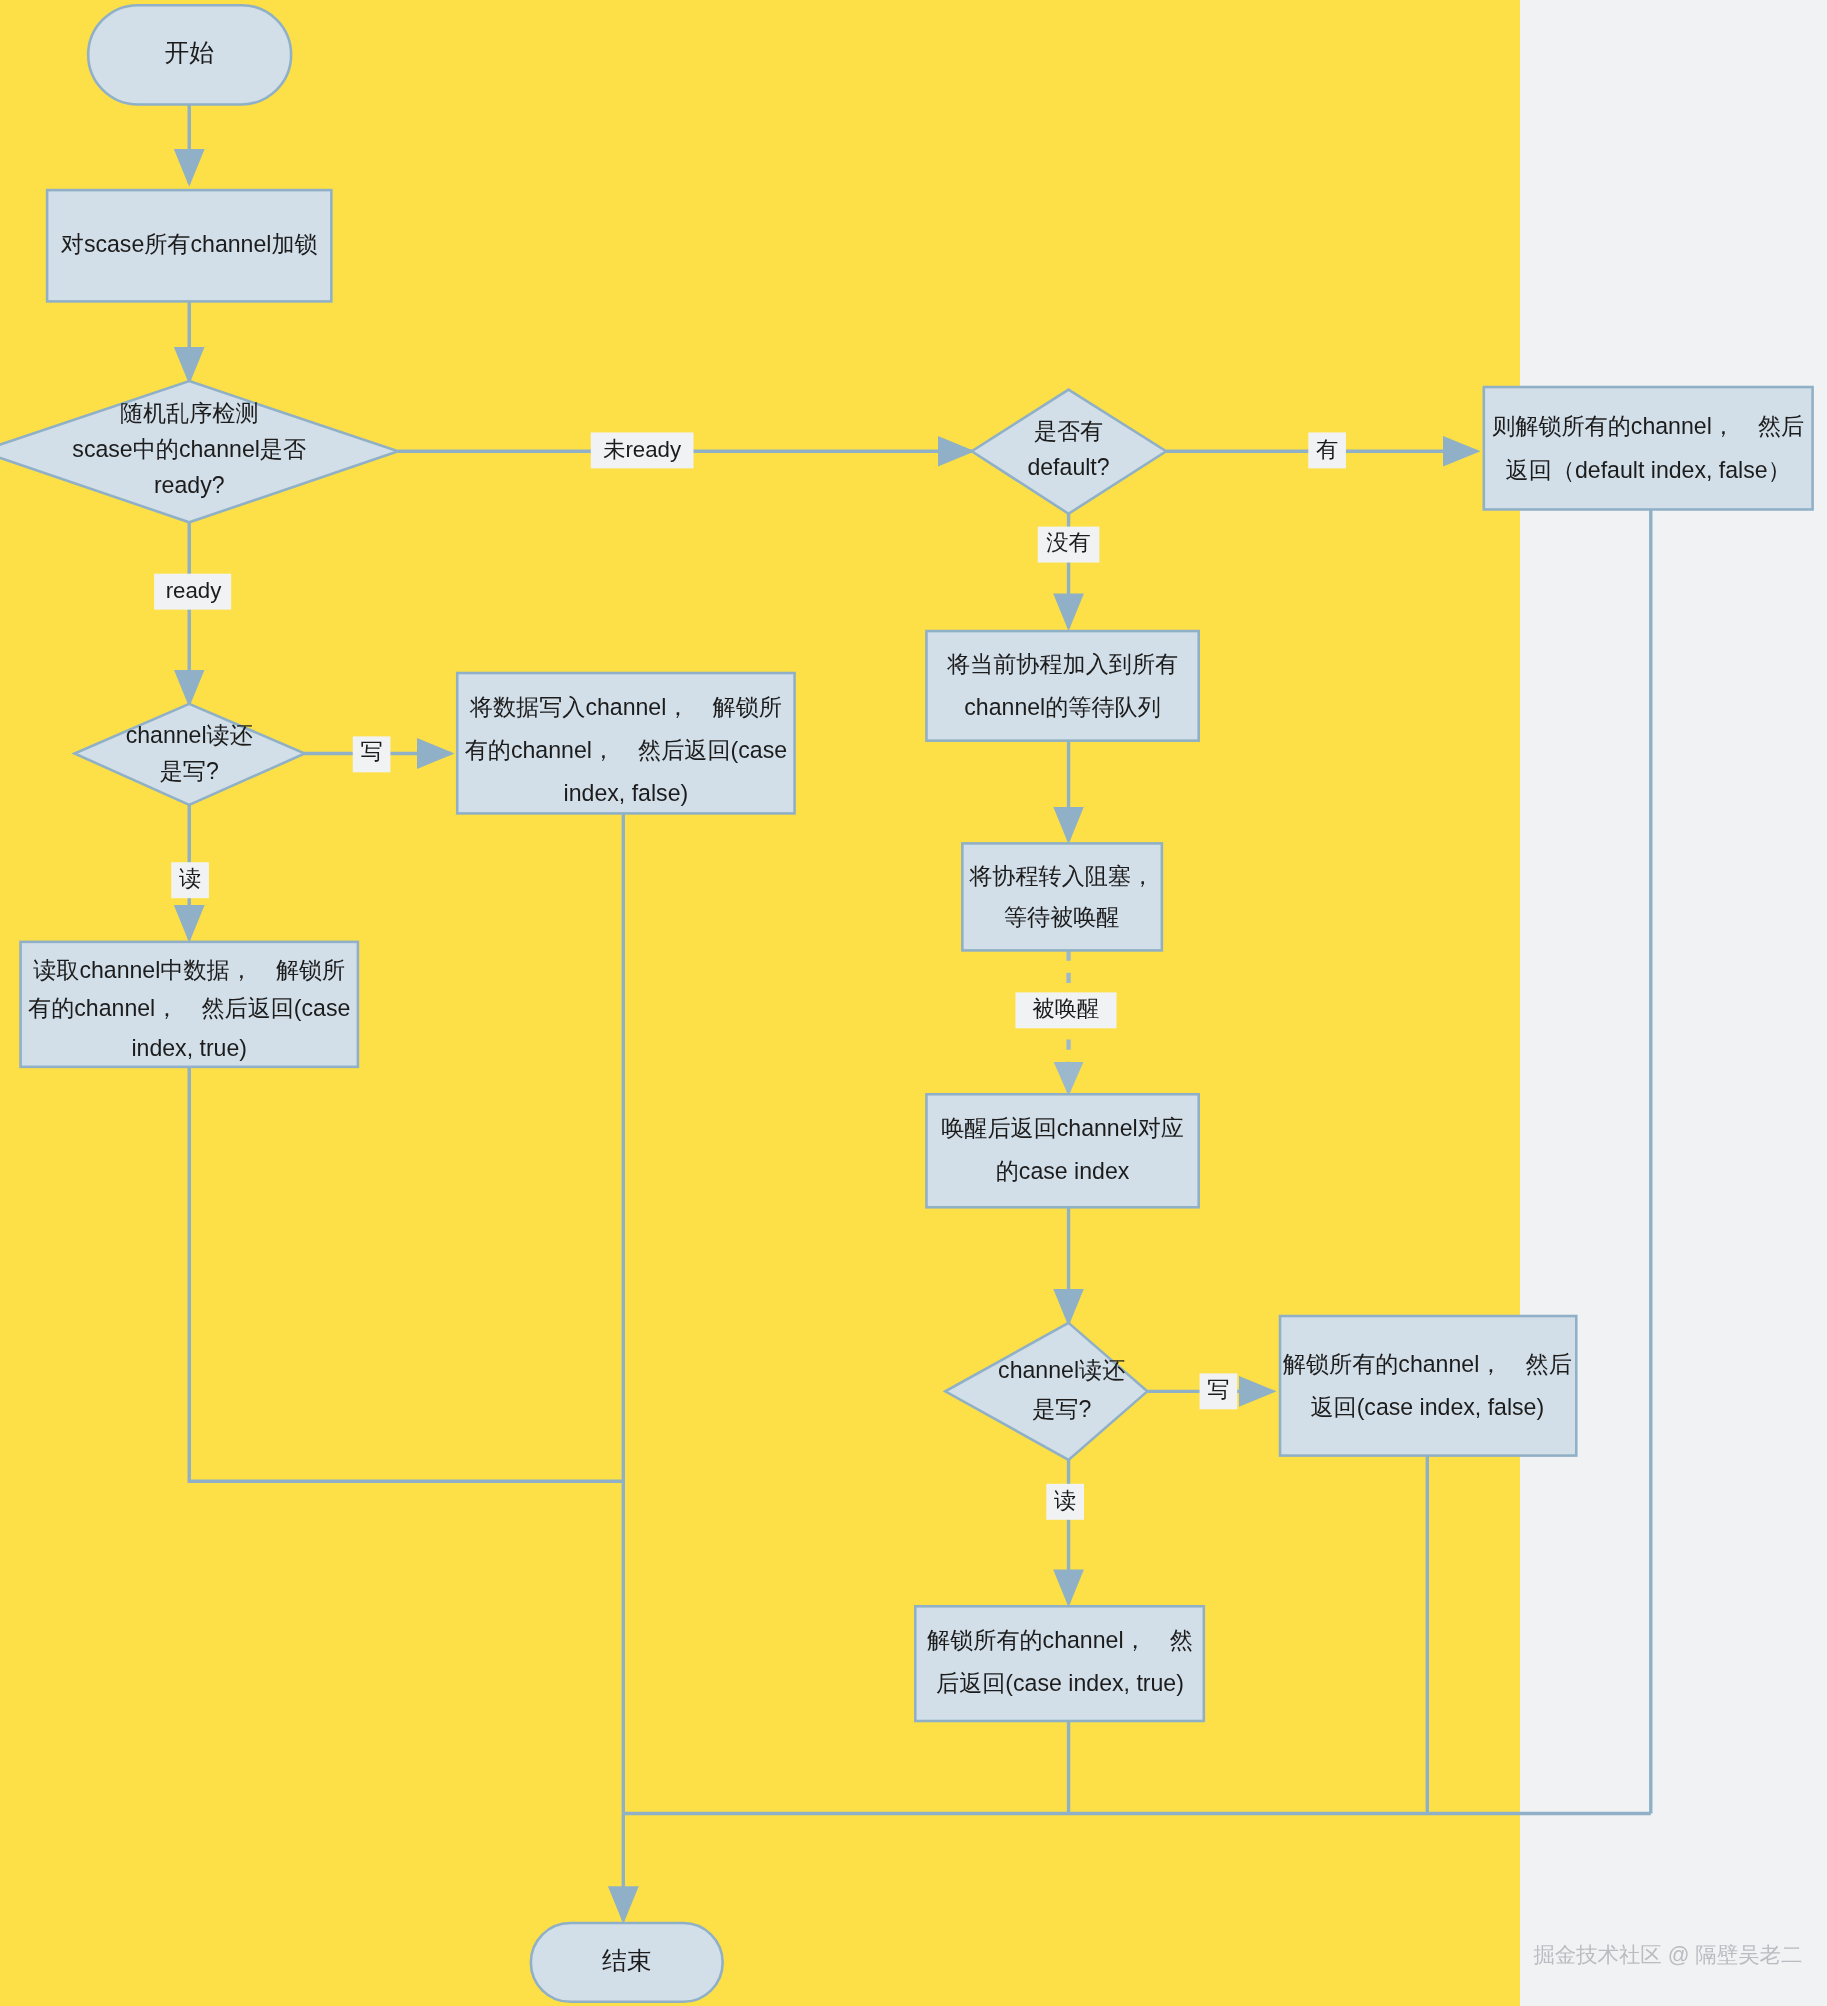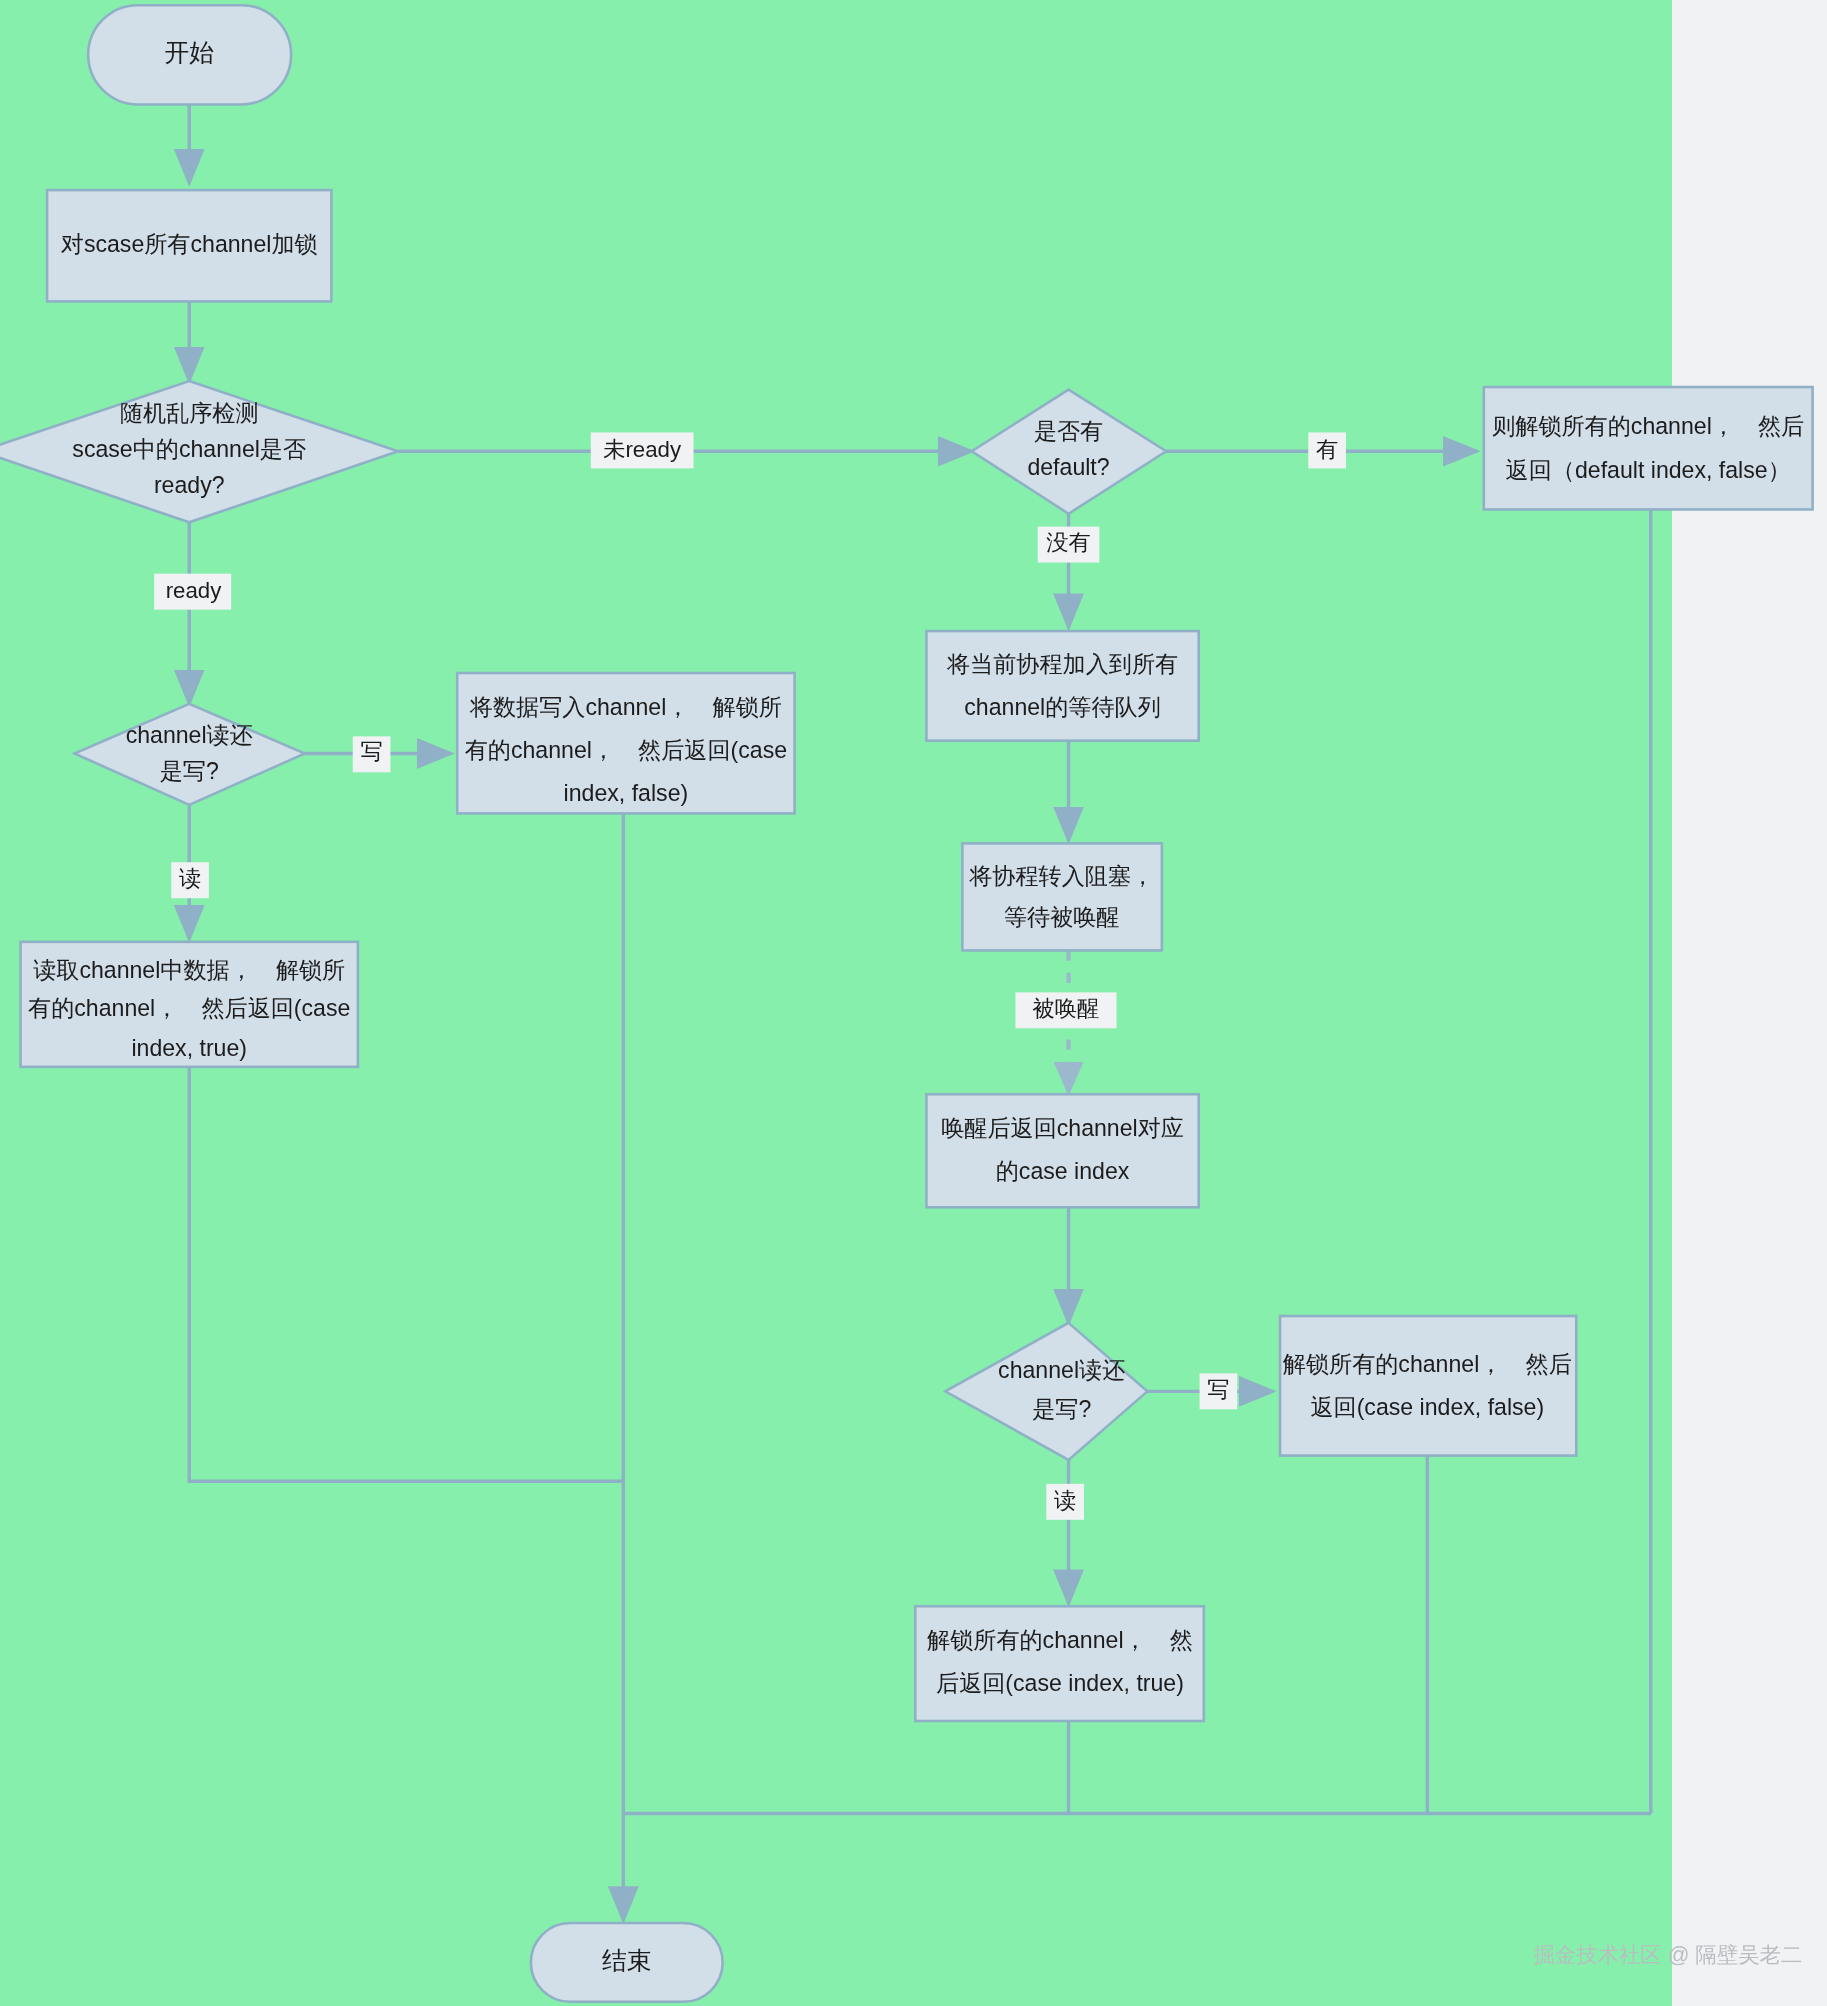--- a/index.html
+++ b/index.html
@@ -8,23 +8,23 @@
     background: #f1f2f4;
   }
   body {
     width: 1828px;
     height: 2007px;
     font-family: "Liberation Sans", "DejaVu Sans", sans-serif;
     overflow: hidden;
   }
   #diagram-root {
     position: relative;
-    width: 1672px;
+    width: 1520px;
     height: 2007px;
-    background: #86efac;
+    background: #fde047;
   }
   svg.flow {
     position: absolute;
     left: 0;
     top: 0;
     width: 1828px;
     height: 2007px;
     display: block;
   }
   .shape-fill { fill: #d2dee8; stroke: #8fb0c6; stroke-width: 3; }

